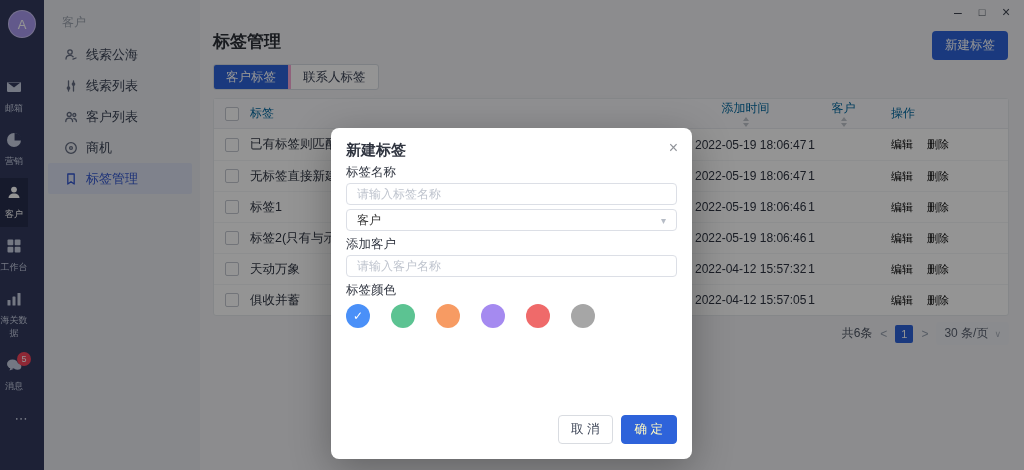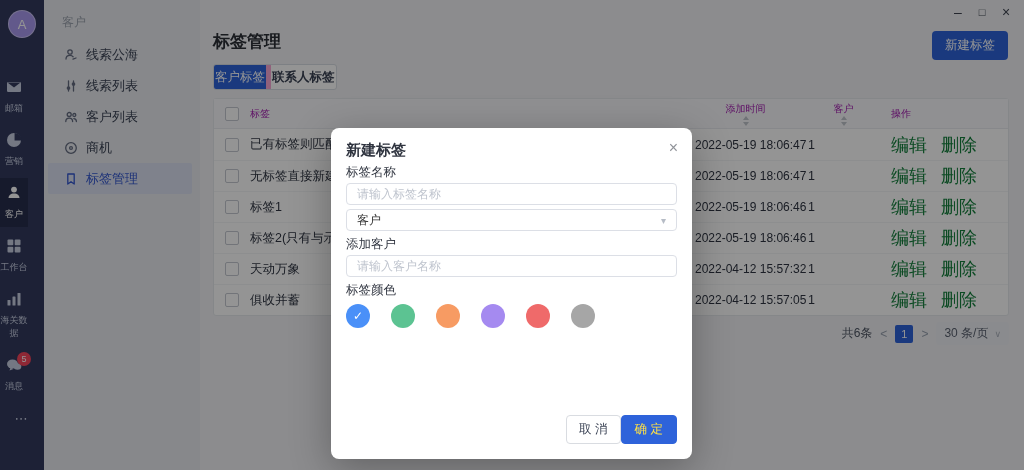--- a/index.html
+++ b/index.html
@@ -33,37 +33,37 @@
   .main{position:absolute;left:200px;top:0;right:0;height:470px;background:#f1f2f5;z-index:1;}
   .win-controls{position:absolute;top:2px;right:6px;display:flex;z-index:3;}
   .win-controls span{width:24px;height:20px;line-height:20px;text-align:center;color:#3f4450;
                      font-size:14px;cursor:pointer;}
   .win-controls .wc-max{font-size:11px;}
   .page-title{position:absolute;left:13px;top:30px;font-size:17px;font-weight:700;color:#2b2f36;}
   .btn-new{position:absolute;right:16px;top:31px;background:#2e63da;color:#fff;font-size:12.5px;
            padding:6px 13px;border-radius:4px;border:none;cursor:pointer;}
   .tabs{position:absolute;left:13px;top:64px;display:inline-flex;border:1px solid #d8dce3;
         border-radius:3px;overflow:hidden;background:#fff;}
-  .tab{padding:4px 1px;font-size:12.5px;color:#3a4254;cursor:pointer;line-height:16px;}
+  .tab{padding:4px 12px;font-size:12.5px;color:#3a4254;cursor:pointer;line-height:16px;}
   .tab.active{background:#2e63da;color:#fff;}
-  .tab + .tab{border-left:5px solid #f9a8d4;font-weight:bold;}
+  .tab + .tab{border-left:3px solid #f9a8d4;}
   .card{position:absolute;left:13px;right:15px;top:98px;background:#fff;border:1px solid #e6e8ec;border-radius:3px;}
   .thead,.trow{display:grid;grid-template-columns:36px 445px 113px 83px 1fr;align-items:center;}
-  .thead{height:29px;background:#f8f9fb;border-bottom:1px solid #e9ebef;font-size:10px;color:#a21caf;}
+  .thead{height:29px;background:#f8f9fb;border-bottom:1px solid #e9ebef;font-size:12px;color:#0369a1;}
   .trow{height:31px;box-sizing:border-box;font-size:12.5px;color:#2f3542;}
   .trow + .trow{border-top:1px solid #f3f4f6;}
   .cell-check{display:flex;justify-content:center;}
   .cb{width:12px;height:12px;border:1px solid #c4c8d0;border-radius:2px;background:#fff;cursor:pointer;}
   .cell-sort{display:flex;align-items:center;justify-content:space-between;padding-right:12px;flex-direction:column;}
   .sort{display:inline-flex;flex-direction:column;gap:2px;cursor:pointer;}
   .sort i{width:0;height:0;border-left:3.5px solid transparent;border-right:3.5px solid transparent;}
   .sort .up{border-bottom:4px solid #c0c4cc;}
   .sort .down{border-top:4px solid #c0c4cc;}
   .cell-time{font-size:12px;}
-  .ops a{color:#15803d;text-decoration:none;margin-right:14px;font-size:18px;cursor:pointer;}
+  .ops a{color:#000000;text-decoration:none;margin-right:14px;font-size:11px;cursor:pointer;}
   .pagination{position:absolute;right:15px;top:322px;display:flex;align-items:center;gap:8px;
               font-size:12px;color:#4e5563;}
   .pg-arrow{color:#97a0ae;font-size:12px;cursor:pointer;}
   .pg-page{width:18px;height:18px;background:#2e63da;color:#fff;border-radius:2px;font-size:11px;
            display:flex;align-items:center;justify-content:center;cursor:pointer;}
   .pg-size{background:#eef0f4;border-radius:3px;padding:3px 8px;display:flex;align-items:center;gap:6px;
            color:#5a6170;cursor:pointer;}
   .pg-size .caret{color:#aab0bb;font-size:9px;}
   
   .overlay{position:absolute;inset:0;background:rgba(0,0,0,.42);z-index:10;}
@@ -76,25 +76,25 @@
            border-radius:4px;padding:0 10px;font-size:12px;color:#333;outline:none;
            font-family:"Liberation Sans","DejaVu Sans",sans-serif;}
   .f-input::placeholder{color:#bfc4ce;}
   .f-select{margin-top:4px;height:22px;box-sizing:border-box;border:1px solid #dcdfe6;border-radius:4px;
             padding:0 10px;font-size:12px;color:#333;display:flex;align-items:center;
             justify-content:space-between;cursor:pointer;}
   .f-select .caret{color:#b6bcc6;font-size:10px;}
   .swatches{margin-top:7px;display:flex;gap:21px;}
   .swatch{width:24px;height:24px;border-radius:50%;display:flex;align-items:center;justify-content:center;
           color:#fff;font-size:12px;cursor:pointer;}
-  .modal-footer{position:absolute;right:15px;bottom:15px;display:flex;gap:0;}
+  .modal-footer{position:absolute;right:15px;bottom:15px;display:flex;gap:8px;}
   .btn-cancel{background:#fff;border:1px solid #d9dce1;border-radius:4px;padding:5px 12px;
               font-size:12.5px;color:#3a4254;cursor:pointer;}
   .btn-confirm{background:#2e63da;border:1px solid #2e63da;border-radius:4px;padding:5px 13px;
-               font-size:12.5px;color:#fde047;cursor:pointer;}
+               font-size:12.5px;color:#fef9c3;cursor:pointer;}
 </style>
 </head>
 <body>
 
 <div class="app">
 
   <div class="rail">
     <div class="avatar">A</div>
     <div class="rail-nav">
       <div class="rail-item">

